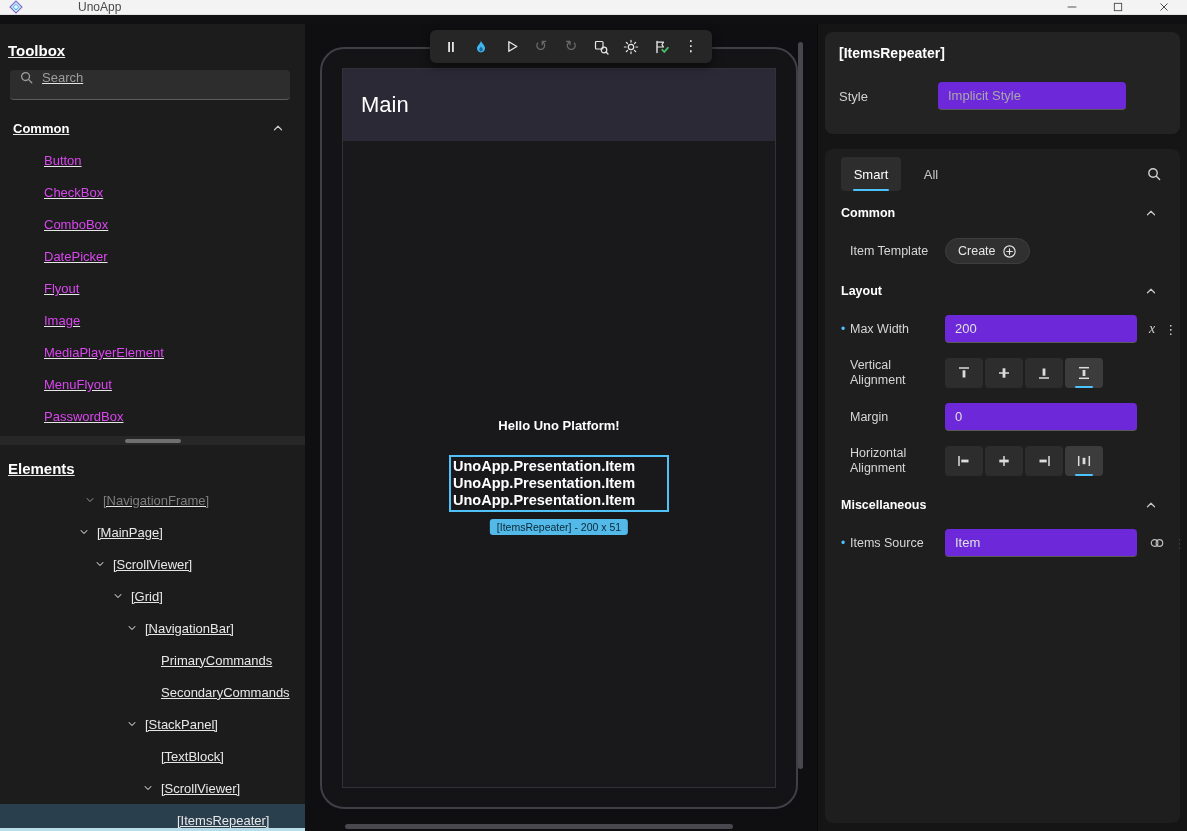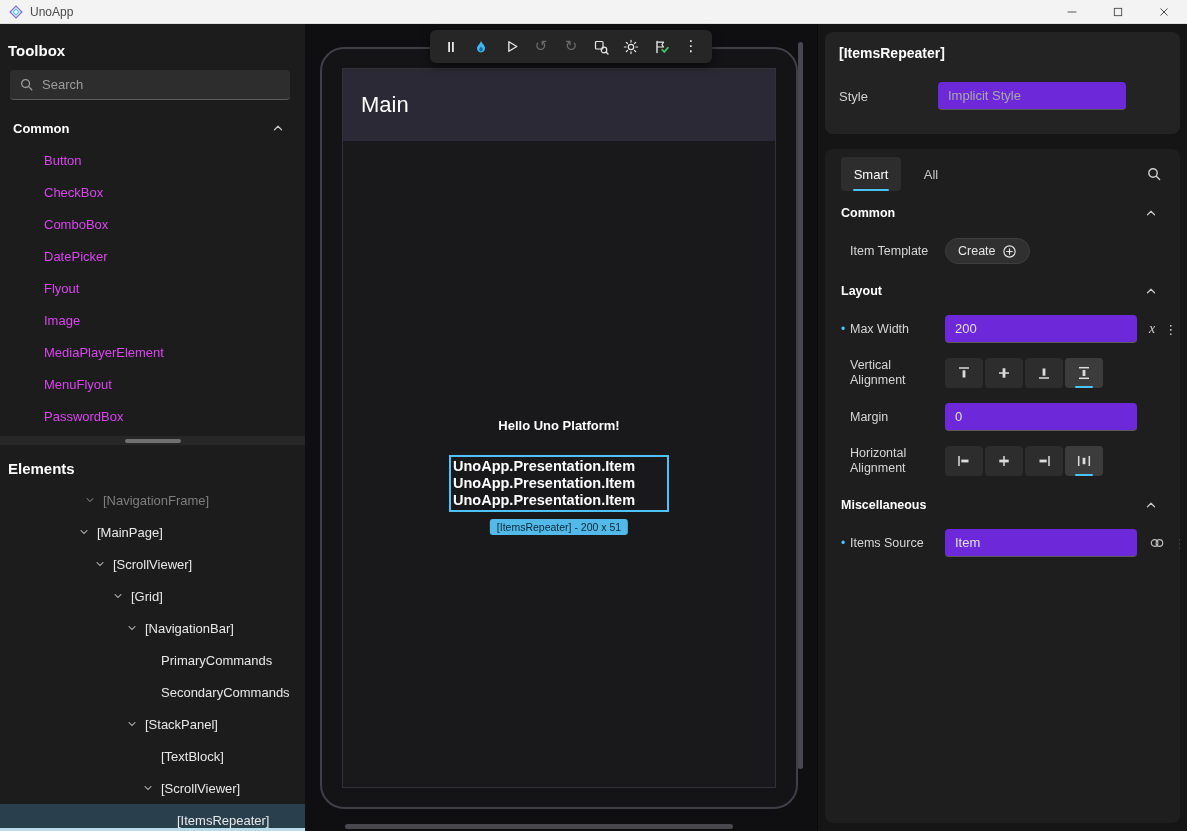--- a/index.html
+++ b/index.html
@@ -4,37 +4,37 @@
 <style>
   * { margin:0; padding:0; box-sizing:border-box; }
   html,body { width:1187px; height:831px; overflow:hidden; }
   body {
     font-family:"Liberation Sans","DejaVu Sans",sans-serif;
     background:#101012; color:#e6e6e6; position:relative;
   }
   svg { display:block; }
 
   
-  .titlebar { position:absolute; top:0; left:0; right:0; height:24px;
+  .titlebar { position:absolute; top:0; left:0; right:0; height:15px;
     background:#f3f3f3; border-bottom:1px solid #e1e1e1;
-    display:flex; align-items:center; }
+    display:flex; align-items:center;gap:48px; }
   .titlebar .logo { margin-left:9px; }
   .titlebar .app-name { margin-left:7px; font-size:12px; color:#4a4a4a; }
   .win-controls { margin-left:auto; display:flex; height:100%; }
   .win-btn { width:46px; display:flex; align-items:center; justify-content:center; color:#444; }
 
   
   .app { position:absolute; top:24px; left:0; right:0; bottom:0; display:flex; }
 
   
-  .sidebar { width:305px; flex:none; background:#1c1c1c; display:flex; flex-direction:column; position:relative; }
+  .sidebar { width:305px; flex:none; background:#1c1c1c; display:flex; flex-direction:column; position:relative;text-decoration:underline; }
   .sb-title { font-size:15px; font-weight:bold; color:#fff; margin:18px 0 0 8px; }
   .search-box { margin:11px 15px 0 10px; height:30px; background:#2d2d2d;
     border-radius:4px; border-bottom:1px solid #5c5c5c;
-    display:flex; align-items:center; padding:0 9px; gap:8px; color:#9d9d9d; }
+    display:flex; align-items:flex-start; padding:0 9px; gap:8px; color:#9d9d9d; }
   .search-box input { flex:1; background:transparent; border:none; outline:none;
     color:#e0e0e0; font-size:13px; font-family:inherit; }
   .search-box input::placeholder { color:#9d9d9d; }
   .section-head { display:flex; align-items:center; justify-content:space-between;
     height:30px; margin-top:13px; padding:0 20px 0 13px; }
   .section-head .lbl { font-size:13px; font-weight:bold; color:#fff; }
   .chev { color:#c9c9c9; }
   .tb-list { margin-top:2px; }
   .tb-item { height:32px; line-height:32px; padding-left:44px; font-size:13px; color:#d946ef; cursor:default; }
   .splitter { height:9px; background:#272727; display:flex; align-items:center; justify-content:center; margin-top:3px; }

